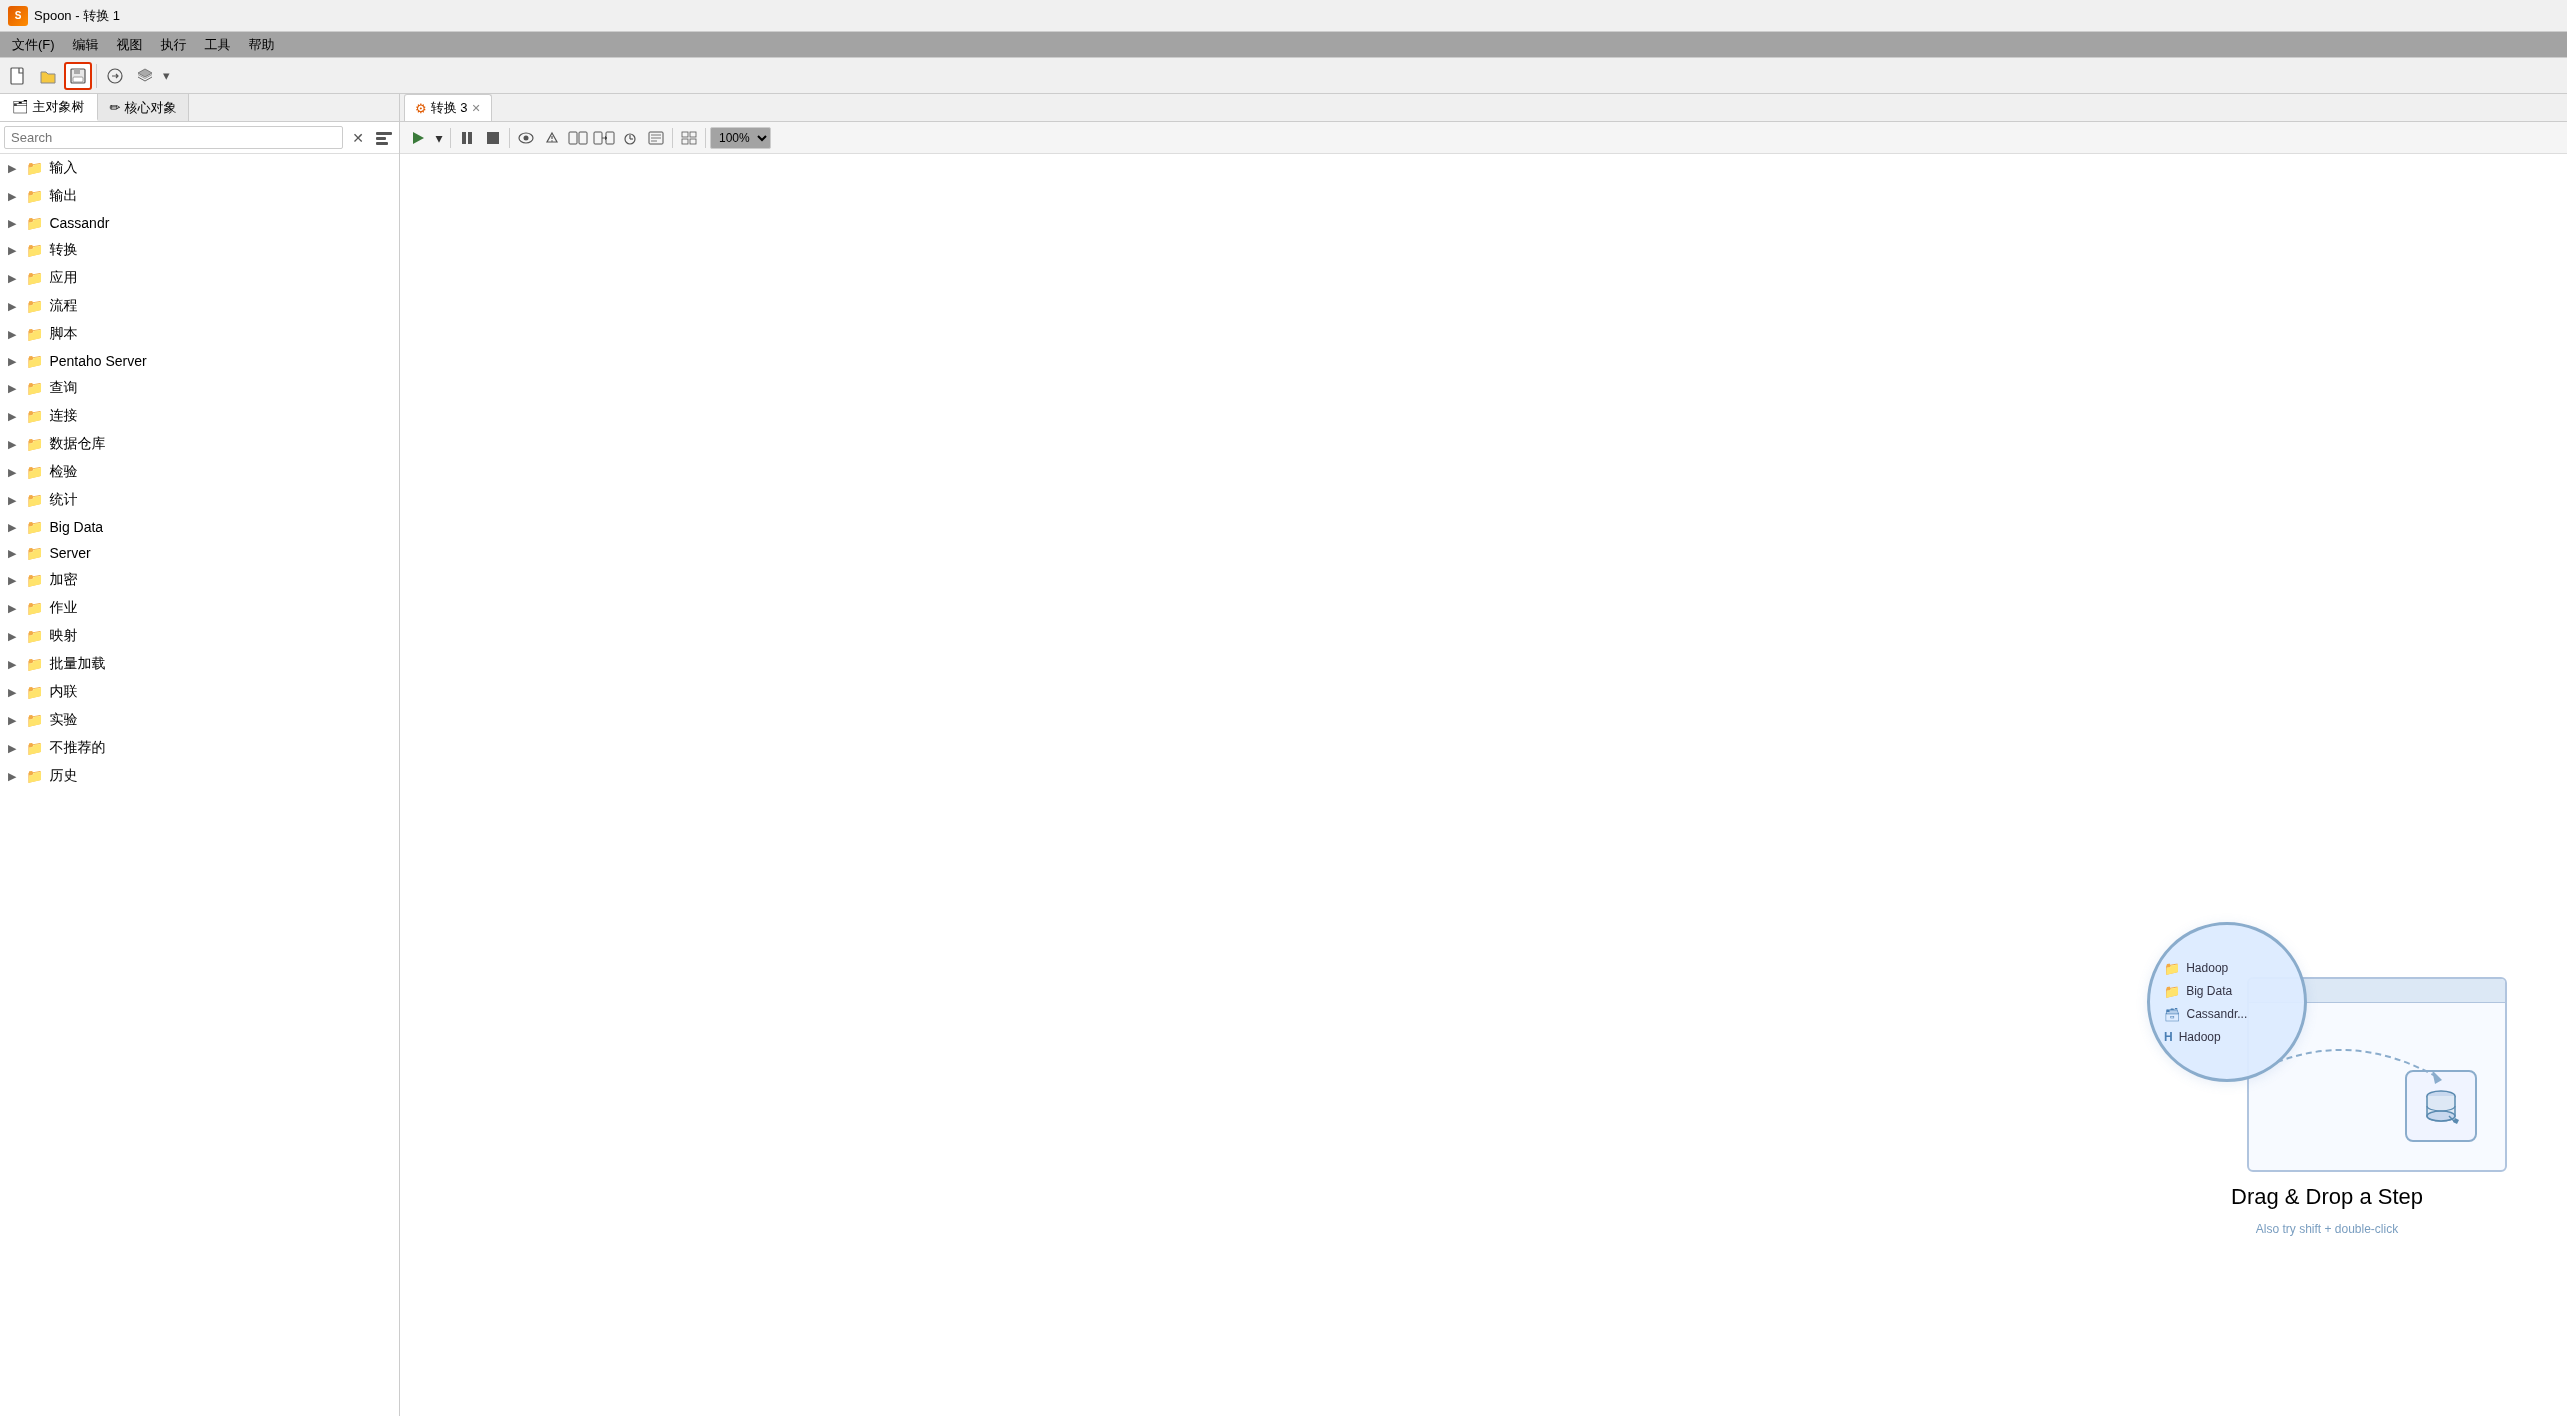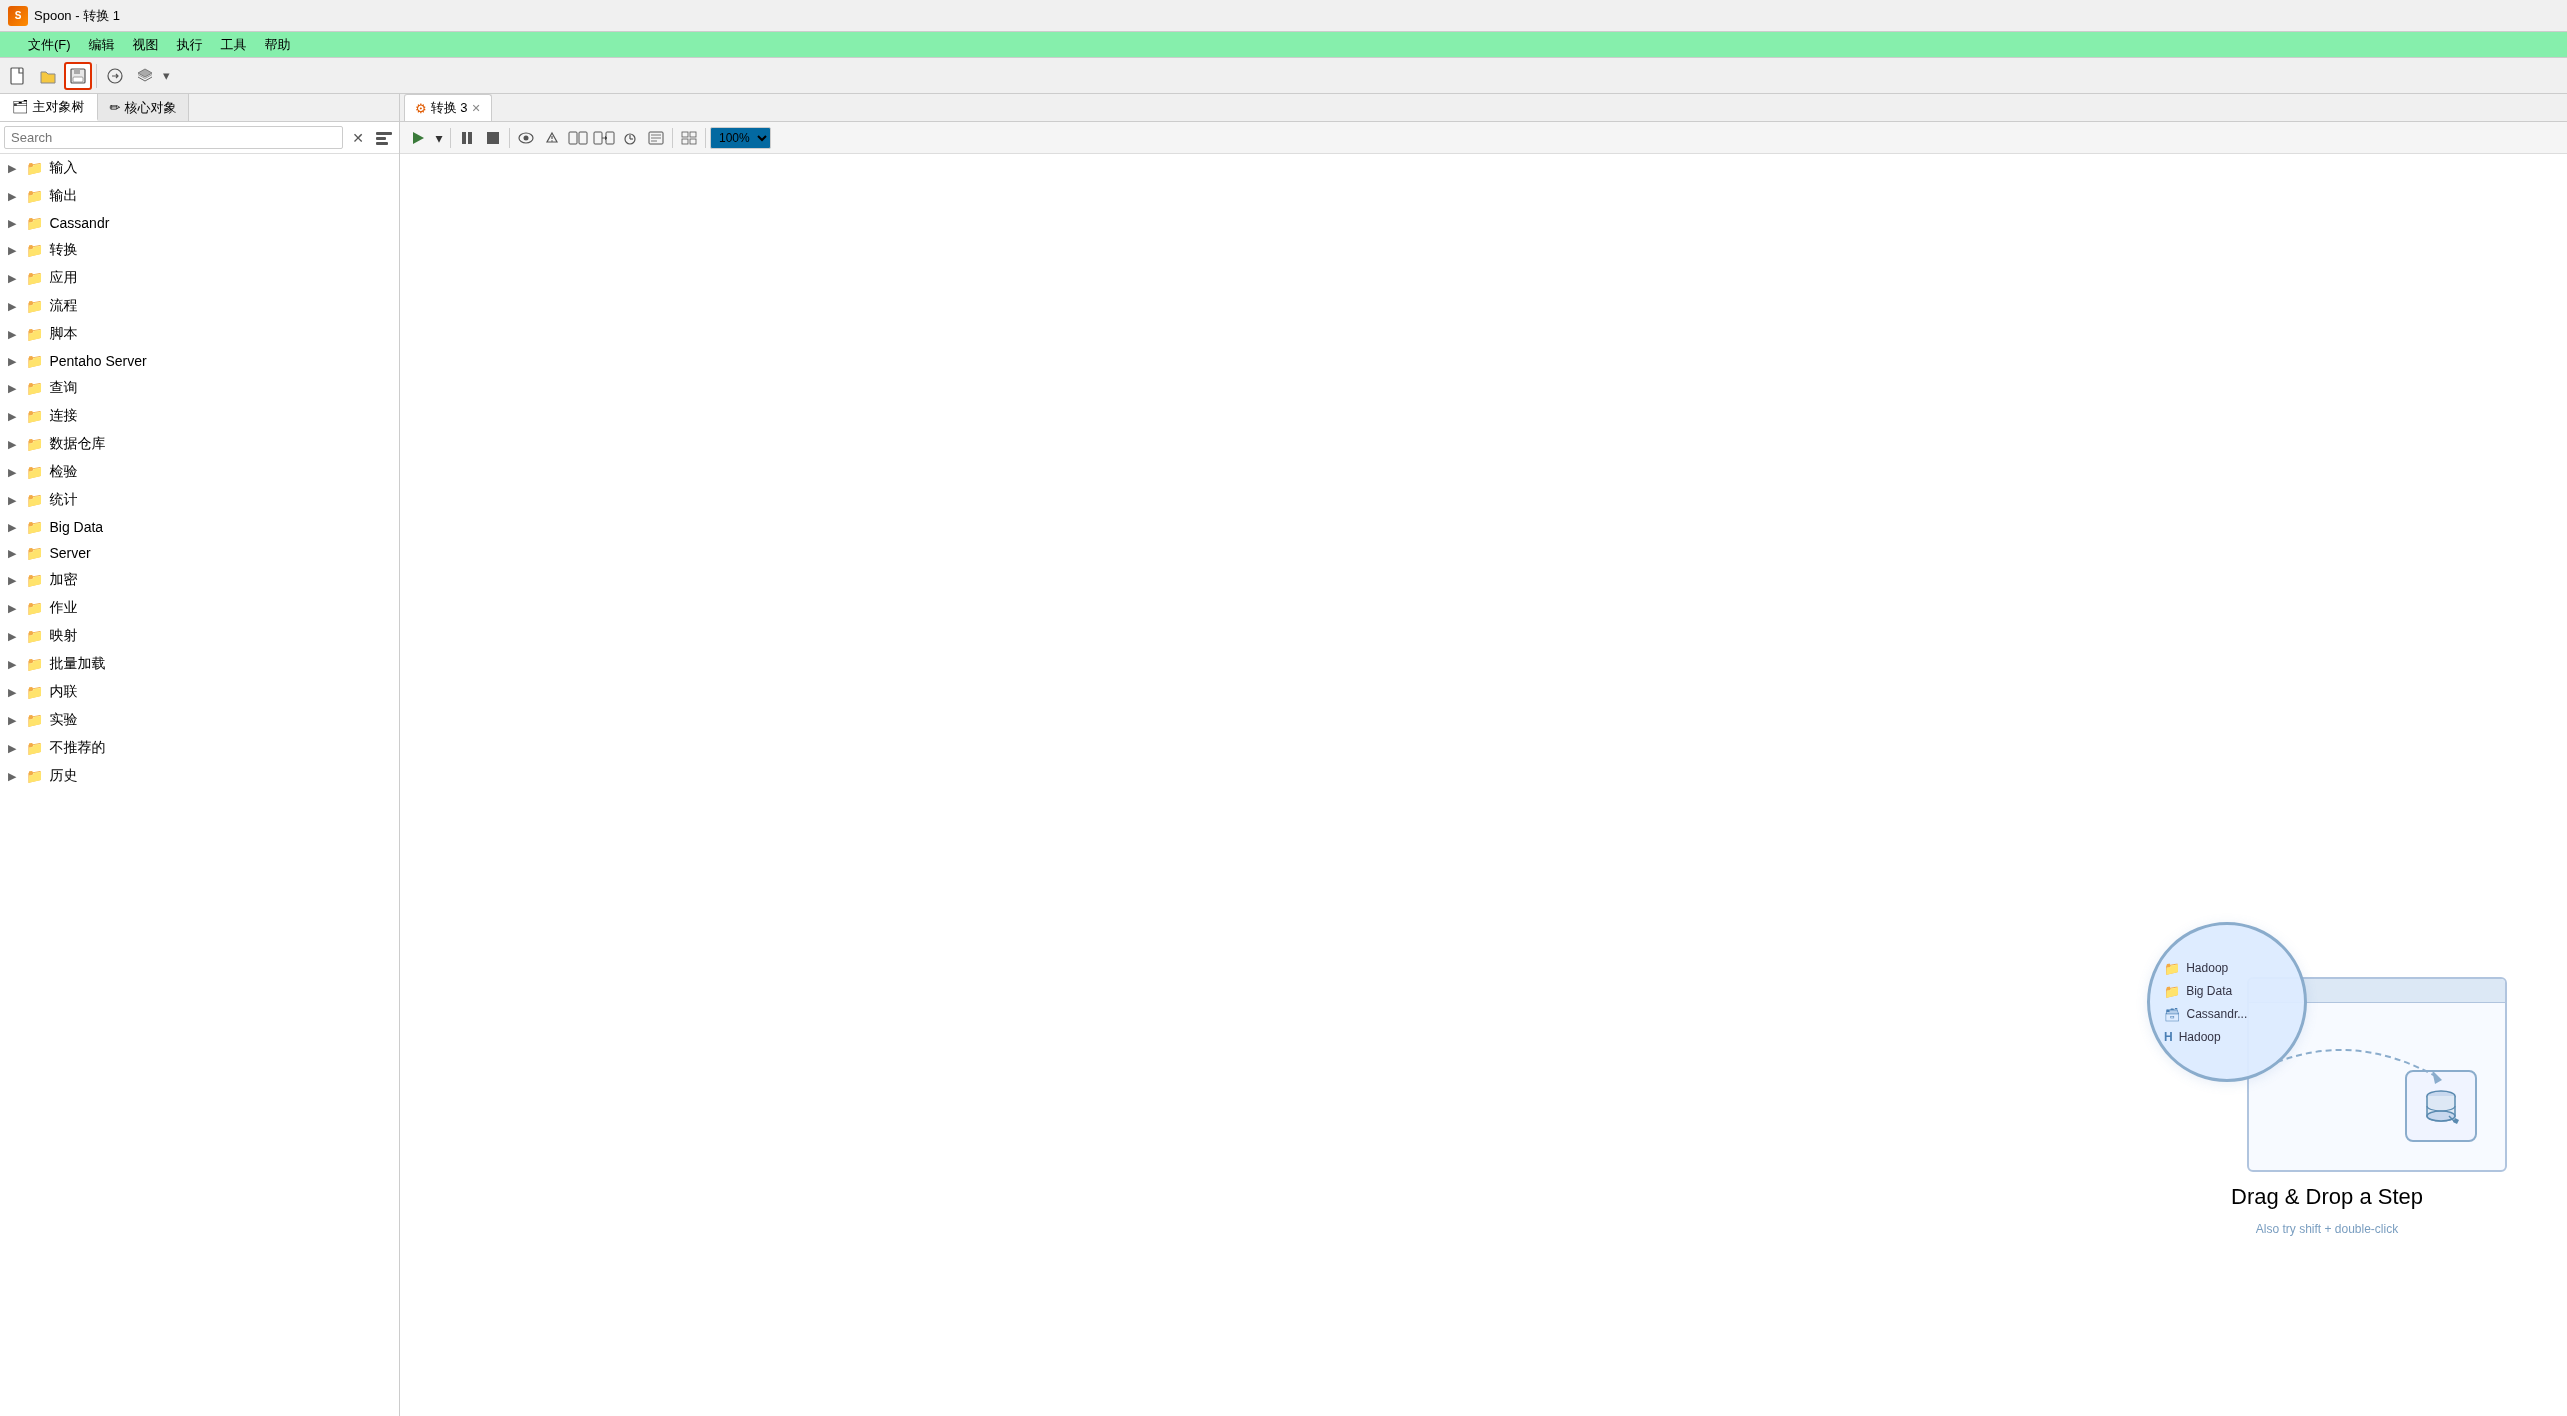--- a/index.html
+++ b/index.html
@@ -25,25 +25,25 @@
       width: 20px;
       height: 20px;
       margin-right: 6px;
       background: linear-gradient(135deg, #e05a00, #ff8c00);
       border-radius: 3px;
       display: flex; align-items: center; justify-content: center;
       color: white; font-size: 10px; font-weight: bold;
     }
     
     #menu-bar {
-      background: #86efac;
+      background: #a3a3a3;
       height: 26px;
       display: flex;
       align-items: center;
-      padding: 0 20px;
+      padding: 0 4px;
       border-bottom: 1px solid #ccc;
       gap: 2px;
     }
     .menu-item {
       padding: 2px 8px;
       cursor: pointer;
       border-radius: 3px;
       font-size: 13px;
     }
     
@@ -184,21 +184,21 @@
     }
     .canvas-toolbar-btn {
       width: 24px; height: 24px;
       display: flex; align-items: center; justify-content: center;
       cursor: pointer; font-size: 14px; color: #333;
       border: 1px solid transparent; border-radius: 2px;
     }
     .canvas-toolbar-separator { width: 1px; height: 20px; background: #ccc; margin: 0 2px; }
     #zoom-select {
       border: 1px solid #ccc; border-radius: 2px;
-      padding: 2px 4px; font-size: 12px; background: #0369a1;
+      padding: 2px 4px; font-size: 12px; background: #a3a3a3;
       cursor: pointer;
     }
     
     #canvas-area {
       flex: 1;
       background: white;
       position: relative;
       overflow: hidden;
     }
     

